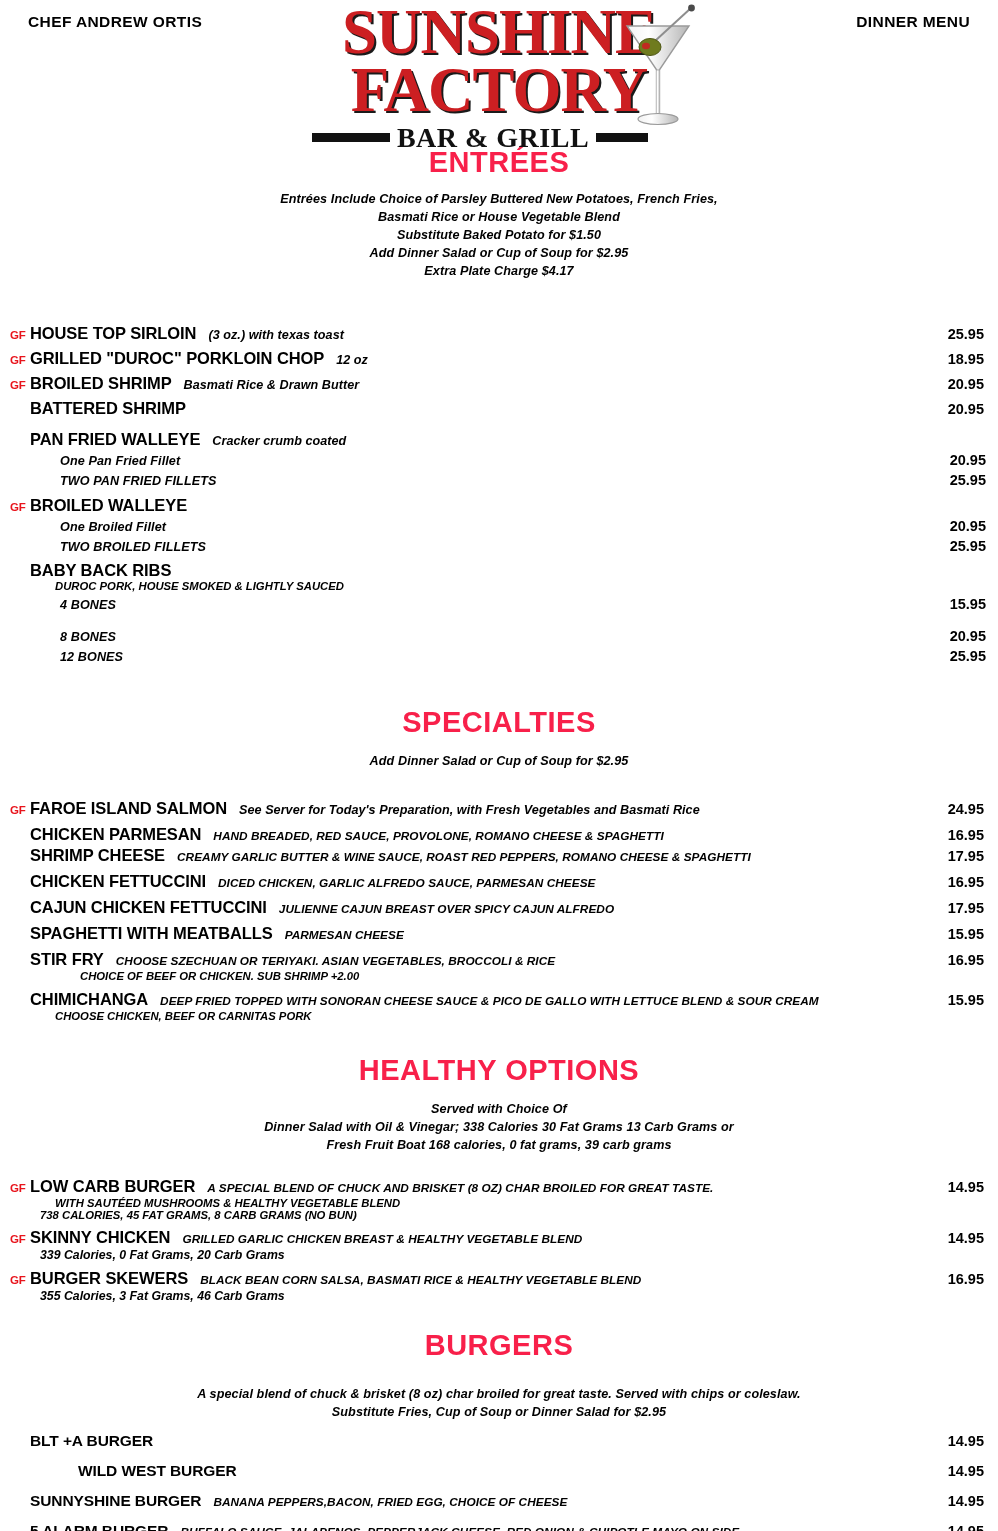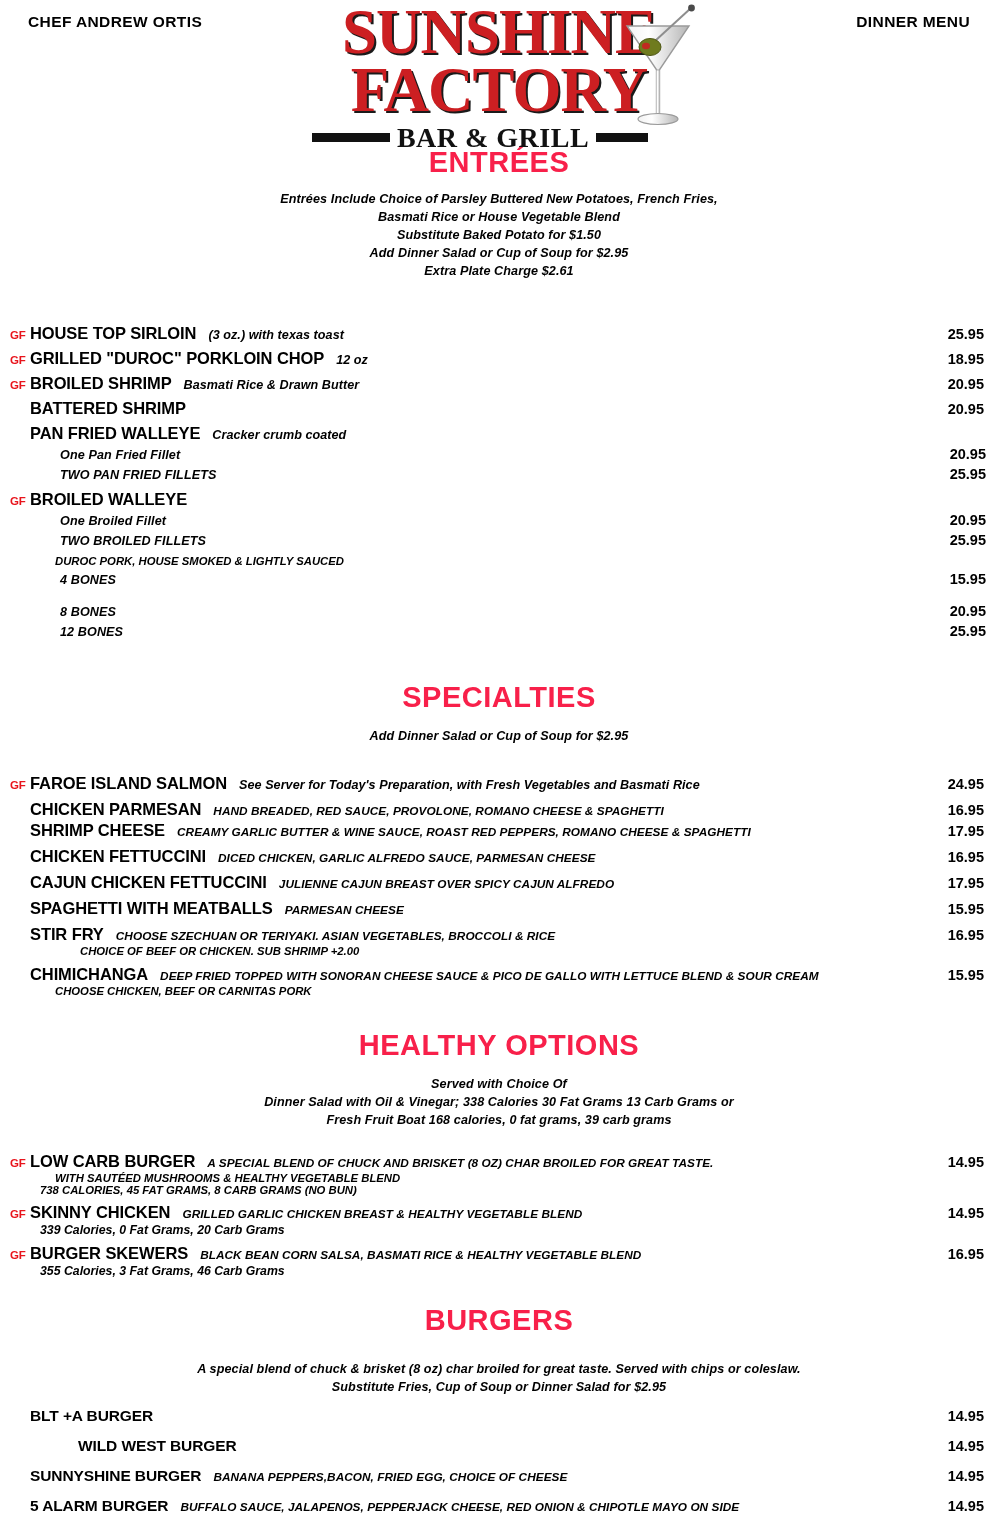--- a/index.html
+++ b/index.html
@@ -203,21 +203,21 @@
   </div>
 </div>
 
 <div style="margin-top:6px;">
   <div class="section-title">ENTRÉES</div>
   <div style="margin-top:12px;">
     <div class="section-note">Entrées Include  Choice of Parsley Buttered New Potatoes, French Fries,</div>
     <div class="section-note">Basmati Rice  or House Vegetable Blend</div>
     <div class="section-note">Substitute Baked Potato for $1.50</div>
     <div class="section-note">Add Dinner Salad or Cup of Soup for $2.95</div>
-    <div class="section-note">Extra Plate Charge $2.61</div>
+    <div class="section-note">Extra Plate Charge $4.17</div>
   </div>
 
   <div class="menu-list" style="margin-top:44px;">
     <div class="row" style="margin-bottom:6px;">
       <span class="gf">GF</span>
       <span class="name">HOUSE TOP SIRLOIN</span>
       <span class="desc big">(3 oz.)  with texas toast</span>
       <span class="price">25.95</span>
     </div>
 
@@ -228,21 +228,21 @@
       <span class="price">18.95</span>
     </div>
 
     <div class="row" style="margin-bottom:6px;">
       <span class="gf">GF</span>
       <span class="name">BROILED SHRIMP</span>
       <span class="desc big">Basmati Rice &amp; Drawn Butter</span>
       <span class="price">20.95</span>
     </div>
 
-    <div class="row" style="margin-bottom:6px;">
+    <div class="row" style="margin-bottom:12px;">
       <span class="gf blank">GF</span>
       <span class="name">BATTERED SHRIMP</span>
       <span class="price">20.95</span>
     </div>
 
     <div class="row" style="margin-bottom:3px;">
       <span class="gf blank">GF</span>
       <span class="name">PAN FRIED WALLEYE</span>
       <span class="desc big">Cracker crumb coated</span>
     </div>
@@ -261,20 +261,24 @@
     </div>
     <div class="subrow ind-50" style="margin-bottom:4px;">
       <span class="subname">One Broiled Fillet</span>
       <span class="price">20.95</span>
     </div>
     <div class="subrow ind-50" style="margin-bottom:7px;">
       <span class="subname">TWO BROILED FILLETS</span>
       <span class="price">25.95</span>
     </div>
 
+    <div class="row" style="margin-bottom:0px;">
+      <span class="gf blank">GF</span>
+      <span class="name">BABY BACK RIBS</span>
+    </div>
     <div class="subline ind-45" style="margin-bottom:4px;">DUROC PORK, HOUSE SMOKED &amp; LIGHTLY SAUCED</div>
     <div class="subrow ind-50" style="margin-bottom:16px;">
       <span class="subname">4   BONES</span>
       <span class="price">15.95</span>
     </div>
     <div class="subrow ind-50" style="margin-bottom:4px;">
       <span class="subname">8   BONES</span>
       <span class="price">20.95</span>
     </div>
     <div class="subrow ind-50">

